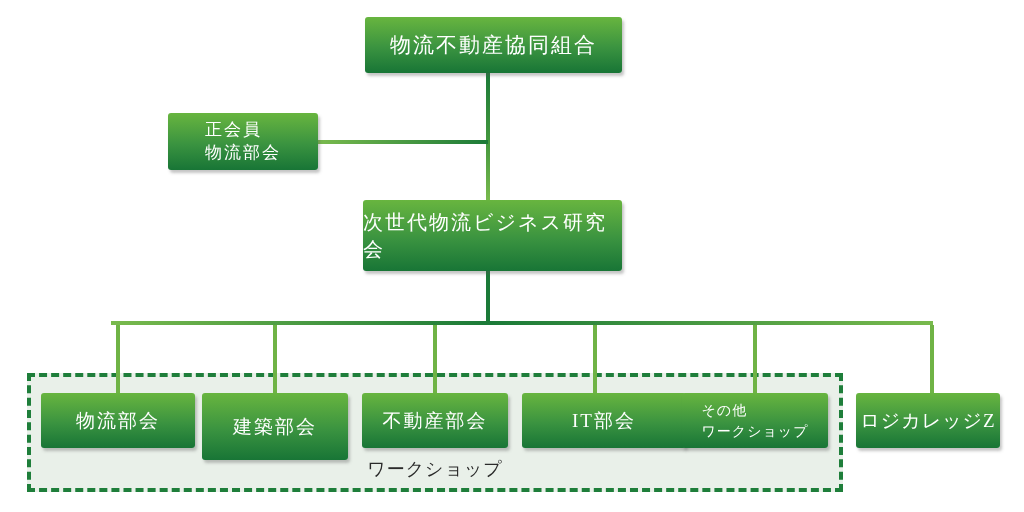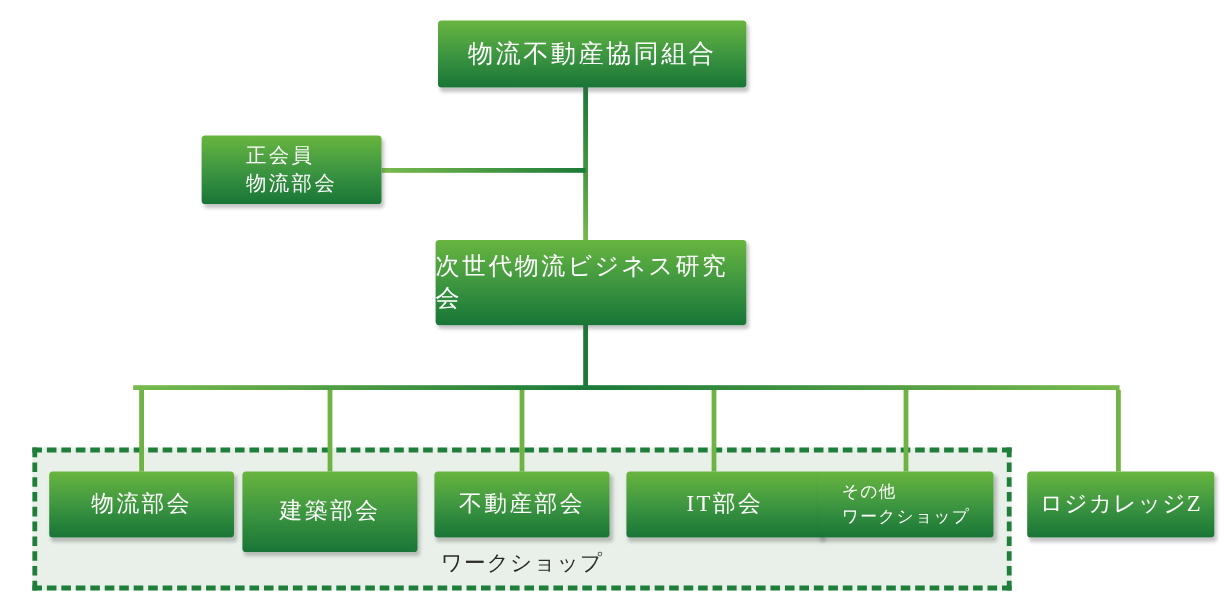--- a/index.html
+++ b/index.html
@@ -32,21 +32,21 @@
     line-height: 1.35;
   }
   .n-root     { left: 365px; top: 17px;  width: 257px; height: 56px; font-size: 21px; }
   .n-members  { left: 168px; top: 113px; width: 150px; height: 57px; font-size: 17px; }
   .n-research { left: 363px; top: 200px; width: 259px; height: 71px; font-size: 20px; }
   .n-d1 { left: 41px;  top: 393px; width: 154px; height: 55px; font-size: 19px; }
   .n-d2 { left: 202px; top: 393px; width: 146px; height: 67px; font-size: 19px; }
   .n-d3 { left: 362px; top: 393px; width: 146px; height: 55px; font-size: 19px; }
   .n-d4 { left: 522px; top: 393px; width: 164px; height: 55px; font-size: 19px; }
   .n-d5 { left: 682px; top: 393px; width: 146px; height: 55px; font-size: 14px; letter-spacing: 1px; line-height: 1.5; }
-  .n-college { left: 856px; top: 393px; width: 156px; height: 55px; font-size: 19px; letter-spacing: 1px; }
+  .n-college { left: 856px; top: 393px; width: 144px; height: 55px; font-size: 19px; letter-spacing: 1px; }
 
   
   .line { position: absolute; z-index: 2; }
   .l-v-root {
     left: 486px; top: 72px; width: 4px; height: 129px;
     background: linear-gradient(180deg, #1b7a38 0%, #45983e 55%, #79ba4d 100%);
   }
   .l-h-members {
     left: 318px; top: 140px; width: 170px; height: 4px;
     background: linear-gradient(90deg, #79ba4d 0%, #1b7a38 100%);

